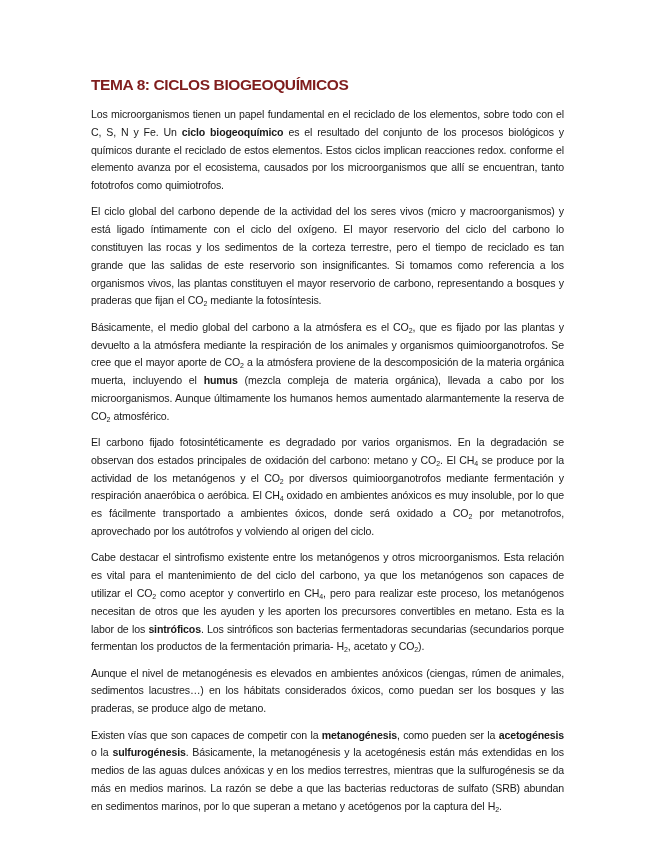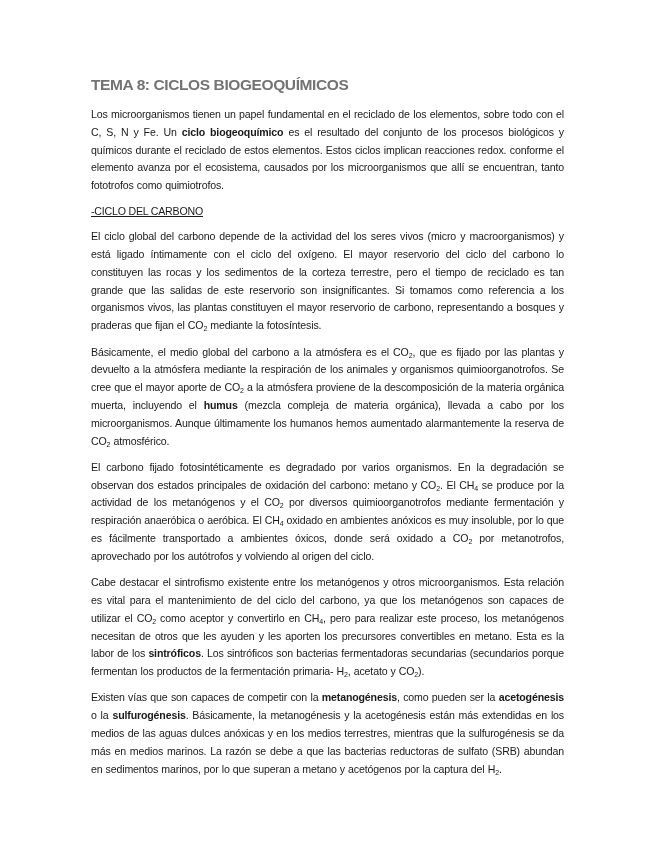--- a/index.html
+++ b/index.html
@@ -27,21 +27,21 @@
     left: 91px;
     top: 76px;
     width: 473px;
   }
   .title {
     font-size: 15.5px;
     font-weight: bold;
     letter-spacing: -0.4px;
     margin: 0 0 12px 0;
     line-height: 18px;
-    color: #737373;
+    color: #7f1d1d;
   }
   .para {
     font-size: 10.6px;
     line-height: 17.8px;
     text-align: justify;
     margin: 0 0 8.5px 0;
     letter-spacing: -0.15px;
     word-spacing: 0.3px;
   }
   .section-heading {
@@ -55,21 +55,21 @@
   sub { font-size: 7px; vertical-align: -2px; line-height: 0; }
 </style>
 </head>
 <body>
 
 <div class="page">
   <div class="content">
     <h1 class="title">TEMA 8: CICLOS BIOGEOQUÍMICOS</h1>
     <div id="body-sections">
         <p class="para"><span>Los microorganismos tienen un papel fundamental en el reciclado de los elementos, sobre todo con el C, S, N y Fe. Un </span><b>ciclo biogeoquímico</b><span> es el resultado del conjunto de los procesos biológicos y químicos durante el reciclado de estos elementos. Estos ciclos implican reacciones redox. conforme el elemento avanza por el ecosistema, causados por los microorganismos que allí se encuentran, tanto fototrofos como quimiotrofos.</span></p>
-        <div class="section-heading">-CICLO DEL CARBONO</div>
         <p class="para"><span>El ciclo global del carbono depende de la actividad del los seres vivos (micro y macroorganismos) y está ligado íntimamente con el ciclo del oxígeno. El mayor reservorio del ciclo del carbono lo constituyen las rocas y los sedimentos de la corteza terrestre, pero el tiempo de reciclado es tan grande que las salidas de este reservorio son insignificantes. Si tomamos como referencia a los organismos vivos, las plantas constituyen el mayor reservorio de carbono, representando a bosques y praderas que fijan el CO</span><sub>2</sub><span> mediante la fotosíntesis.</span></p>
         <p class="para"><span>Básicamente, el medio global del carbono a la atmósfera es el CO</span><sub>2</sub><span>, que es fijado por las plantas y devuelto a la atmósfera mediante la respiración de los animales y organismos quimioorganotrofos. Se cree que el mayor aporte de CO</span><sub>2</sub><span> a la atmósfera proviene de la descomposición de la materia orgánica muerta, incluyendo el </span><b>humus</b><span> (mezcla compleja de materia orgánica), llevada a cabo por los microorganismos. Aunque últimamente  los humanos hemos aumentado alarmantemente la reserva de CO</span><sub>2</sub><span> atmosférico.</span></p>
         <p class="para"><span>El carbono fijado fotosintéticamente es degradado por varios organismos. En la degradación se observan dos estados principales de oxidación del carbono: metano y CO</span><sub>2</sub><span>. El CH</span><sub>4</sub><span> se produce por la actividad de los metanógenos y el CO</span><sub>2</sub><span> por diversos quimioorganotrofos mediante fermentación y respiración anaeróbica o aeróbica. El CH</span><sub>4</sub><span> oxidado en ambientes anóxicos es muy insoluble, por lo que es fácilmente transportado a ambientes óxicos, donde será oxidado a CO</span><sub>2</sub><span> por metanotrofos, aprovechado por los autótrofos y volviendo al origen del ciclo.</span></p>
         <p class="para"><span>Cabe destacar el sintrofismo existente entre los metanógenos y otros microorganismos. Esta relación es vital para el mantenimiento de del ciclo del carbono, ya que los metanógenos son capaces de utilizar el CO</span><sub>2</sub><span> como aceptor y convertirlo en CH</span><sub>4</sub><span>, pero para realizar este proceso, los metanógenos necesitan de otros que les ayuden y les aporten los precursores convertibles en metano. Esta es la labor de los </span><b>sintróficos</b><span>. Los sintróficos son bacterias fermentadoras secundarias (secundarios porque fermentan los productos de la fermentación primaria- H</span><sub>2</sub><span>, acetato y CO</span><sub>2</sub><span>).</span></p>
+        <p class="para"><span>Aunque el nivel de metanogénesis es elevados en ambientes anóxicos (ciengas, rúmen de animales, sedimentos lacustres…) en los hábitats considerados óxicos, como puedan ser los bosques y las praderas, se produce algo de metano.</span></p>
         <p class="para"><span>Existen vías que son capaces de competir con la </span><b>metanogénesis</b><span>, como pueden ser la </span><b>acetogénesis</b><span> o la </span><b>sulfurogénesis</b><span>. Básicamente, la metanogénesis y la acetogénesis están más extendidas en los medios de las aguas dulces anóxicas y en los medios terrestres, mientras que la sulfurogénesis se da más en medios marinos. La razón se debe a que las bacterias reductoras de sulfato (SRB) abundan en sedimentos marinos, por lo que superan a metano y acetógenos por la captura del H</span><sub>2</sub><span>.</span></p>
       </div>
   </div>
 </div>
 
 </body></html>

